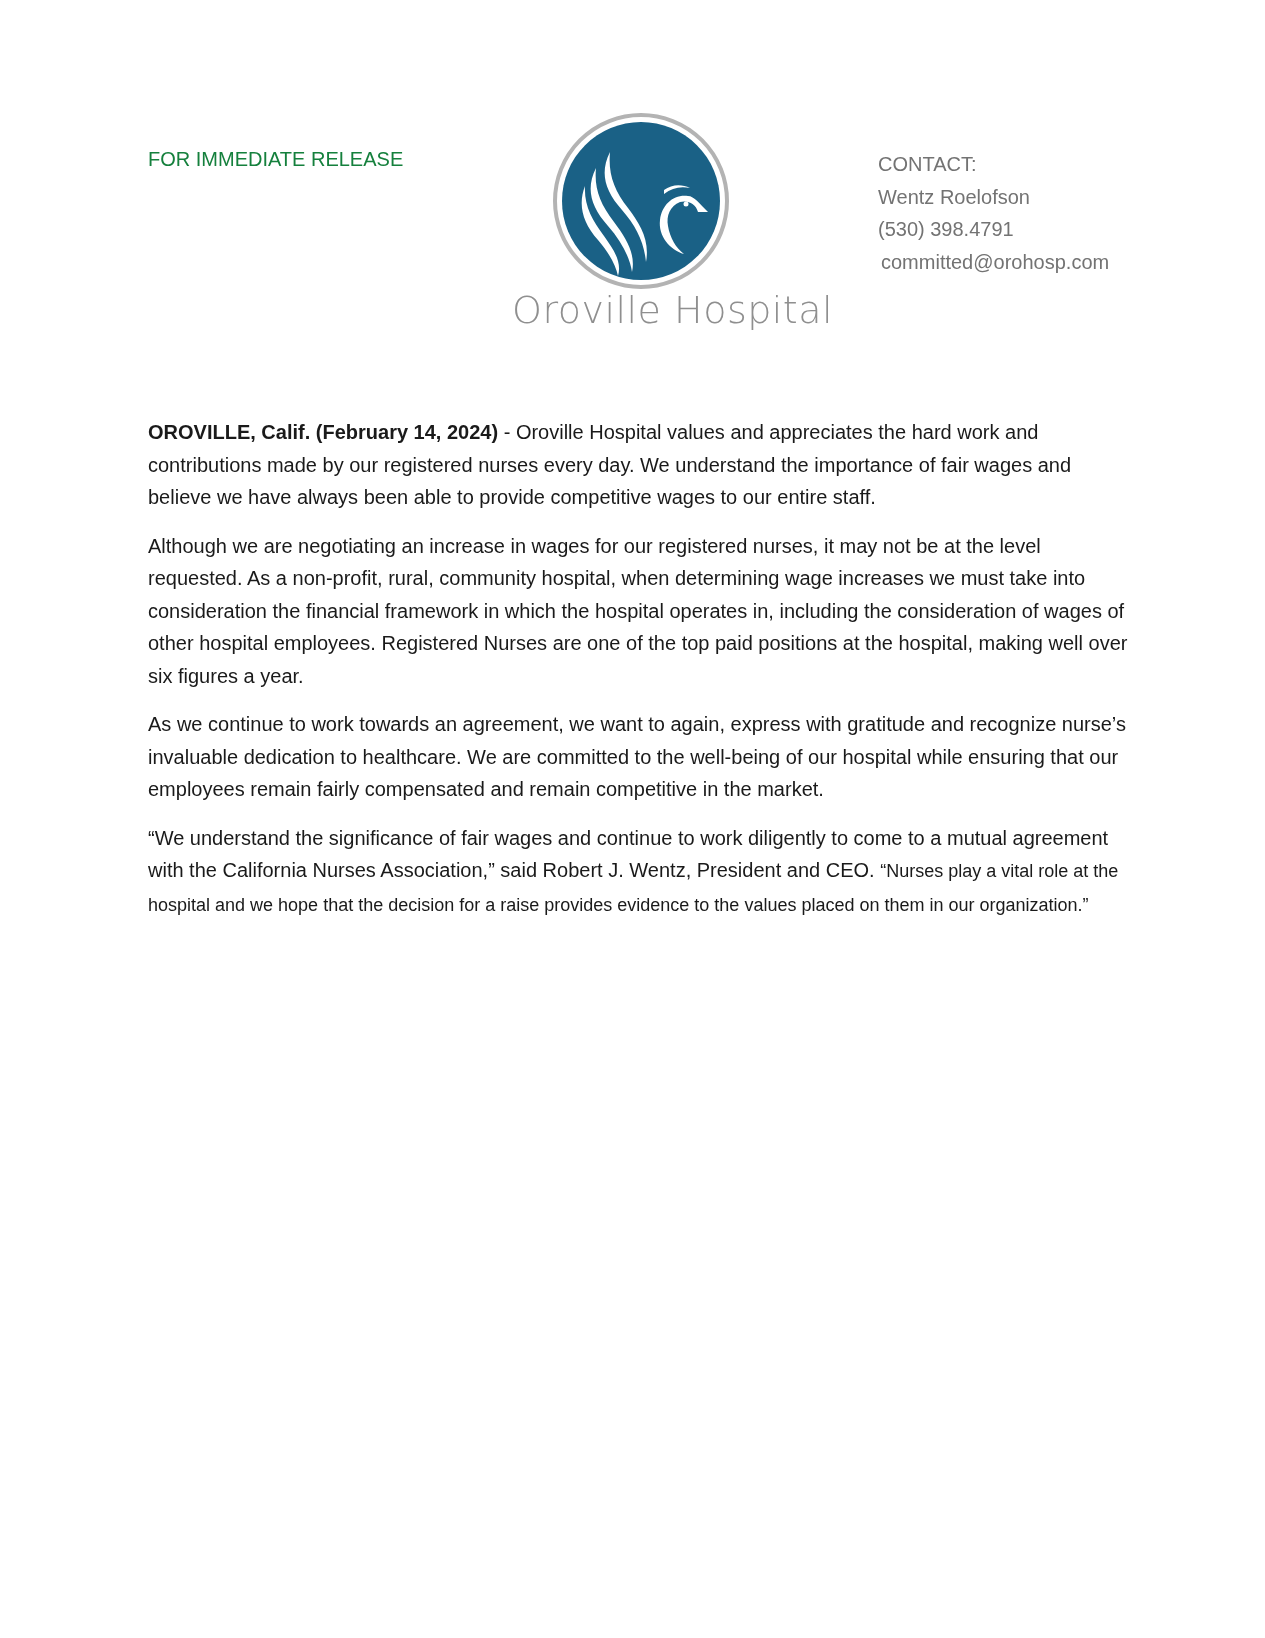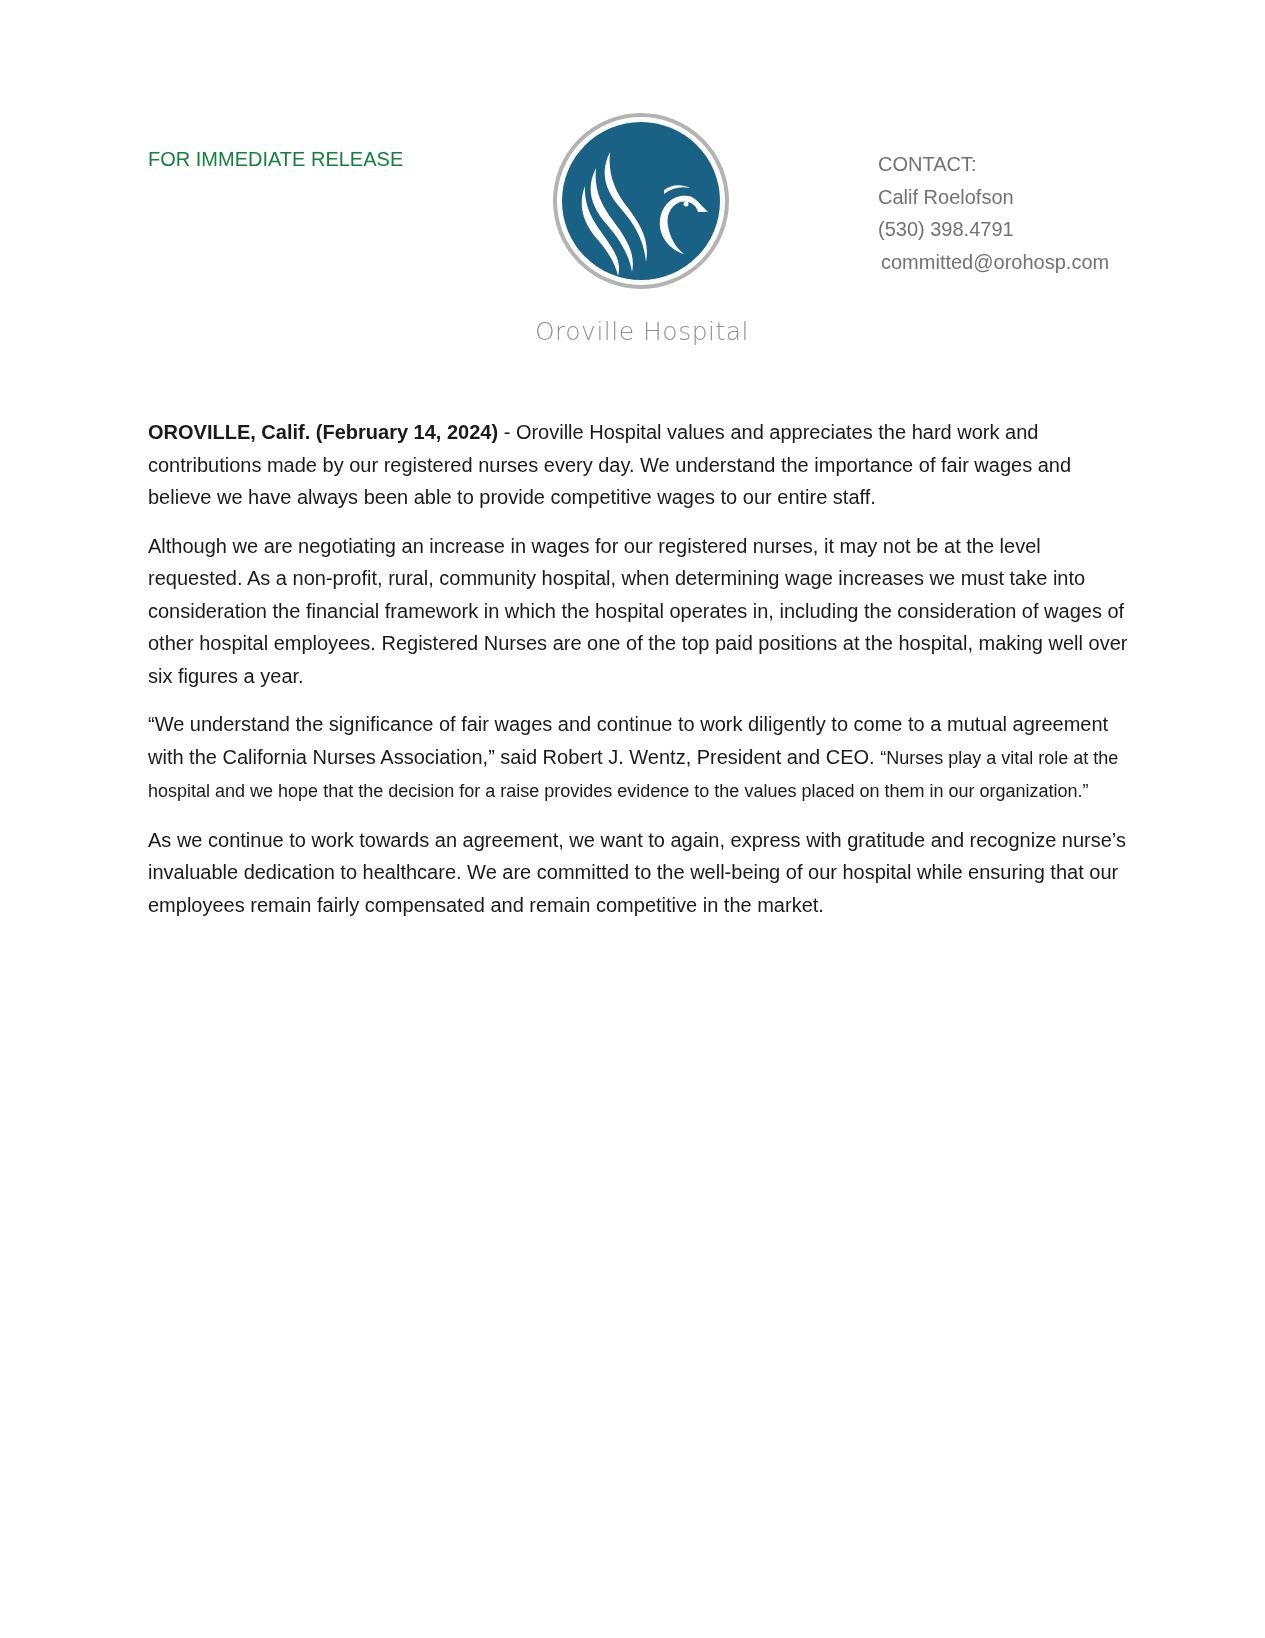--- a/index.html
+++ b/index.html
@@ -45,27 +45,26 @@
       top: 0;
       width: 178px;
       height: 178px;
     }
     .logo-name {
       position: absolute;
       left: 0;
       top: 176px;
       width: 260px;
       text-align: center;
-      font-size: 25px;
+      font-size: 38px;
       color: #8f8f8f;
       font-family: "DejaVu Sans", sans-serif;
       font-weight: 300;
       letter-spacing: 0.5px;
       white-space: nowrap;
-      margin-top: 29px;
     }
     .contact {
       position: absolute;
       left: 850px;
       top: 148px;
       font-size: 20px;
       line-height: 32.5px;
       color: #737373;
       margin-left: 28px;
     }
@@ -108,25 +107,25 @@
 
       <path d="M108 108 C 110 92, 122 82, 136 84 C 142 84, 148 92, 156 100 L 146 100 C 144 92, 136 88, 128 90 C 118 94, 114 104, 116 114 C 118 126, 124 136, 132 142 C 118 138, 106 124, 108 108 Z" fill="#ffffff"></path>
       <path d="M112 78 C 120 72, 130 72, 138 76 C 128 74, 120 76, 112 82 Z" fill="#ffffff"></path>
       <circle cx="134" cy="92" r="2.5" fill="#ffffff"></circle>
     </svg>
     <div class="logo-name">Oroville Hospital</div>
   </div>
 
   <div class="contact">
     <div>CONTACT:</div>
-    <div>Calif Roelofson</div>
+    <div>Wentz Roelofson</div>
     <div>(530) 398.4791</div>
     <div class="email">committed@orohosp.com</div>
   </div>
 
   <div class="body-text">
     <p><span class="lead-bold">OROVILLE, Calif. (February 14, 2024)</span><span> - Oroville Hospital values and appreciates the hard work and contributions made by our registered nurses every day. We understand the importance of fair wages and believe we have always been able to provide competitive wages to our entire staff.</span></p>
     <p>Although we are negotiating an increase in wages for our registered nurses, it may not be at the level requested. As a non-profit, rural, community hospital, when determining wage increases we must take into consideration the financial framework in which the hospital operates in, including the consideration of wages of other hospital employees. Registered Nurses are one of the top paid positions at the hospital, making well over six figures a year.</p>
+    <p>As we continue to work towards an agreement, we want to again, express with gratitude and recognize nurse’s invaluable dedication to healthcare. We are committed to the well-being of our hospital while ensuring that our employees remain fairly compensated and remain competitive in the market.</p>
     <p><span>“We understand the significance of fair wages and continue to work diligently to come to a mutual agreement with the California Nurses Association,” said Robert J. Wentz, President and CEO. </span><span class="small">“Nurses play a vital role at the hospital and we hope that the decision for a raise provides evidence to the values placed on them in our organization.”</span></p>
-    <p>As we continue to work towards an agreement, we want to again, express with gratitude and recognize nurse’s invaluable dedication to healthcare. We are committed to the well-being of our hospital while ensuring that our employees remain fairly compensated and remain competitive in the market.</p>
   </div>
 
 </div>
 
 </body></html>

